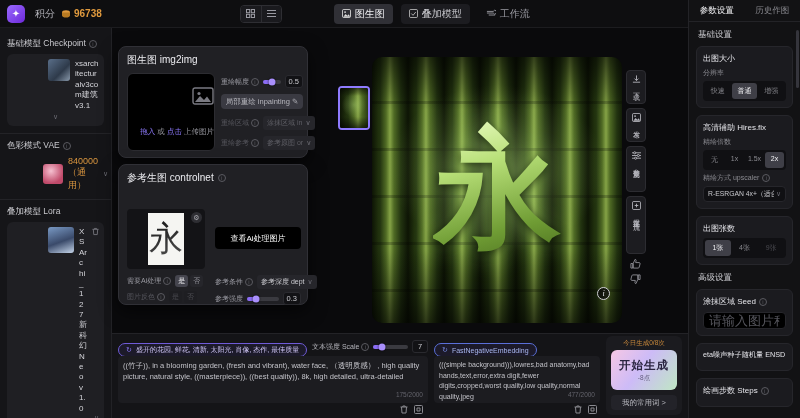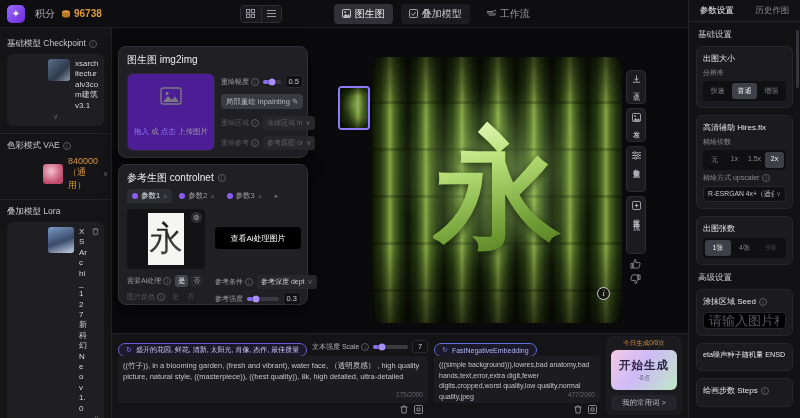--- a/index.html
+++ b/index.html
@@ -42,21 +42,21 @@
   .slider .fill { position:absolute; left:0; top:0; bottom:0; border-radius:2px; background:#8b6cf6; }
   .slider .knob { position:absolute; top:50%; transform:translate(-50%,-50%); width:7px; height:7px; border-radius:50%; background:#a98ffc; box-shadow:0 0 2px #000; }
   .lora-slider-row { display:flex; align-items:center; gap:4px; margin-top:6px; }
   .w-val { font-size:8px; color:#c9c9ce;text-align:center; }
   #add-box { height:34px; border:1px solid #2e2e33; border-radius:6px; display:flex; align-items:center; justify-content:center; color:#8a8a90; font-size:9px; background:#1a1a1d; }
 
   
   .fpanel { background:#202024; border:1px solid #303036; border-radius:8px; box-shadow:0 6px 18px rgba(0,0,0,.6); }
   #p-img2img { left:118px; top:46px; width:190px; height:112px; padding:6px 8px; }
   .fp-title { font-size:10px; color:#ececf0; display:flex; align-items:center; gap:4px; }
-  #upload-box { position:absolute; left:8px; top:26px; width:88px; height:78px; background:#4c1d95; border:1px solid #2c2c31; border-radius:6px; display:flex; flex-direction:column; align-items:center; justify-content:center; gap:22px; }
+  #upload-box { position:absolute; left:8px; top:26px; width:88px; height:78px; background:#000000; border:1px solid #2c2c31; border-radius:6px; display:flex; flex-direction:column; align-items:flex-end; justify-content:center; gap:22px; }
   .upload-hint { font-size:7.5px; color:#9a9aa2; }
   .upload-hint .lk { color:#8f7bff; }
   .i2i-right { position:absolute; left:102px; top:28px; width:82px; }
   .mini-label { font-size:7px; color:#9a9aa2; display:flex; align-items:center; gap:2px; white-space:nowrap; }
   .mini-label.dim { color:#55555c; }
   .vbox { background:#121215; border:1px solid #2a2a2f; border-radius:3px; color:#c9c9ce; font-size:7.5px; padding:1px 3px; min-width:16px; text-align:center; flex:none; }
   .i2i-row { display:flex; align-items:center; gap:4px; margin-bottom:6px; }
   #inpaint-btn { width:100%; height:15px; background:#3a3a42; border-radius:4px; color:#b5b5bc; font-size:7.5px; display:flex; align-items:center; justify-content:center; gap:3px; margin-bottom:7px; }
   .dd { background:#26262b; border-radius:3px; font-size:7px; color:#8a8a92; padding:2px 4px; display:flex; align-items:center; gap:3px; white-space:nowrap; }
   .dd.dim { color:#5f5f66; }
@@ -286,38 +286,20 @@
           </div>
       </div>
     </div>
   </div>
 
   <div id="p-cnet" class="abs fpanel">
     <div class="fp-title">
         <span>参考生图 controlnet</span>
         <span class="info-i">i</span>
       </div>
-    <div class="cn-tabs">
-      <div class="cn-tab active">
-          <span class="cn-dot"></span>
-          <span>参数1</span>
-          <span class="cn-x">×</span>
-        </div>
-      <div class="cn-tab">
-          <span class="cn-dot"></span>
-          <span>参数2</span>
-          <span class="cn-x">×</span>
-        </div>
-      <div class="cn-tab">
-          <span class="cn-dot"></span>
-          <span>参数3</span>
-          <span class="cn-x">×</span>
-        </div>
-      <div class="cn-tab">+</div>
-    </div>
     <div id="cn-viewer">
       <div id="cn-img">
           <span>永</span>
         </div>
       <div id="cn-gear">⚙</div>
     </div>
     <div id="cn-view-btn">
         <span>查看Ai处理图片</span>
       </div>
     <div class="cn-row" style="left:8px; top:110px;">

